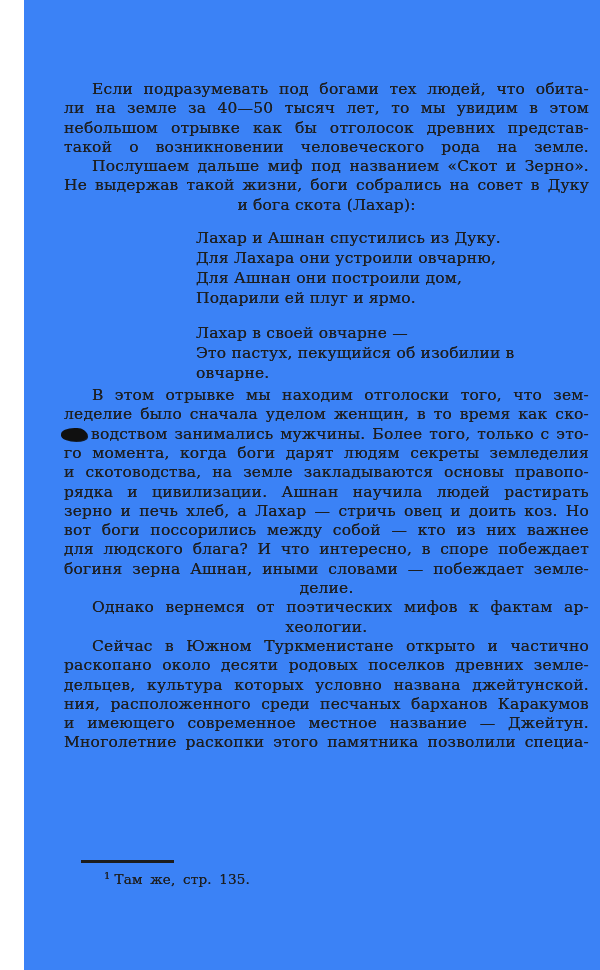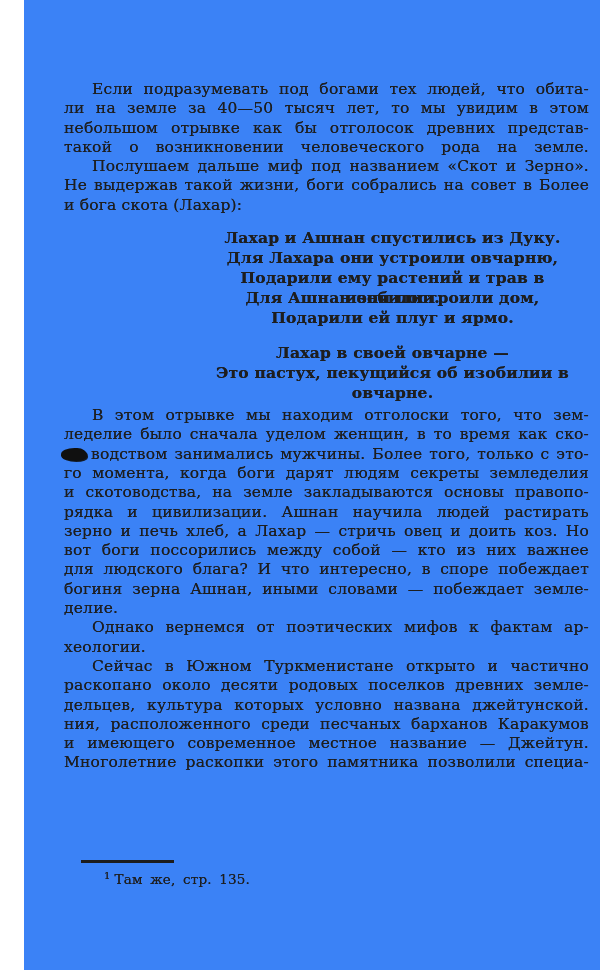--- a/index.html
+++ b/index.html
@@ -25,32 +25,32 @@
   }
   .block { margin: 0; }
   .line {
     font-size: 15.5px;
     line-height: 19.3px;
     height: 19.3px;
     letter-spacing: 0.2px;
     text-shadow: 0 0 0.6px rgba(25,25,25,0.85);
     white-space: normal;
     overflow: visible;
+    text-align: center;
   }
   .line.j {
     text-align: justify;
     text-align-last: justify;
   }
   .line.ind { text-indent: 28px; }
   .verse { margin-left: 132px; }
   .verse .line {
     line-height: 20px;
     height: 20px;
-    text-align: center;
-    font-weight: bold;
+    text-align: left;
   }
   sup.fnref {
     font-size: 10px;
     line-height: 0;
     vertical-align: 5px;
     margin-left: 2px;
   }
   .blot {
     display: inline-block;
     width: 26px;
@@ -90,27 +90,26 @@
 <div class="page">
   <div class="text-block" id="text-root">
       <div class="block paragraph">
         <div class="line j ind"><span>Если подразумевать под богами тех людей, что обита-</span></div>
         <div class="line j"><span>ли на земле за 40—50 тысяч лет, то мы увидим в этом</span></div>
         <div class="line j"><span>небольшом отрывке как бы отголосок древних представ-</span></div>
         <div class="line j"><span>такой о возникновении человеческого рода на земле.</span></div>
       </div>
       <div class="block paragraph">
         <div class="line j ind"><span>Послушаем дальше миф под названием «Скот и Зерно».</span></div>
-        <div class="line j"><span>Не выдержав такой жизни, боги собрались на совет в Более</span></div>
+        <div class="line j"><span>Не выдержав такой жизни, боги собрались на совет в Дуку</span></div>
         <div class="line"><span>и бога скота (Лахар):</span></div>
       </div>
       <div class="block verse" style="margin-top: 13px;">
         <div class="line"><span>Лахар и Ашнан спустились из Дуку.</span></div>
         <div class="line"><span>Для Лахара они устроили овчарню,</span></div>
-        <div class="line"><span>Подарили ему растений и трав в изобилии.</span></div>
         <div class="line"><span>Для Ашнан они построили дом,</span></div>
         <div class="line"><span>Подарили ей плуг и ярмо.</span></div>
       </div>
       <div class="block verse" style="margin-top: 15px;">
         <div class="line"><span>Лахар в своей овчарне —</span></div>
         <div class="line"><span>Это пастух, пекущийся об изобилии в овчарне.</span></div>
       </div>
       <div class="block paragraph" style="margin-top: 23px;">
         <div class="line j ind"><span>В этом отрывке мы находим отголоски того, что зем-</span></div>
         <div class="line j"><span>леделие было сначала уделом женщин, в то время как ско-</span></div>

